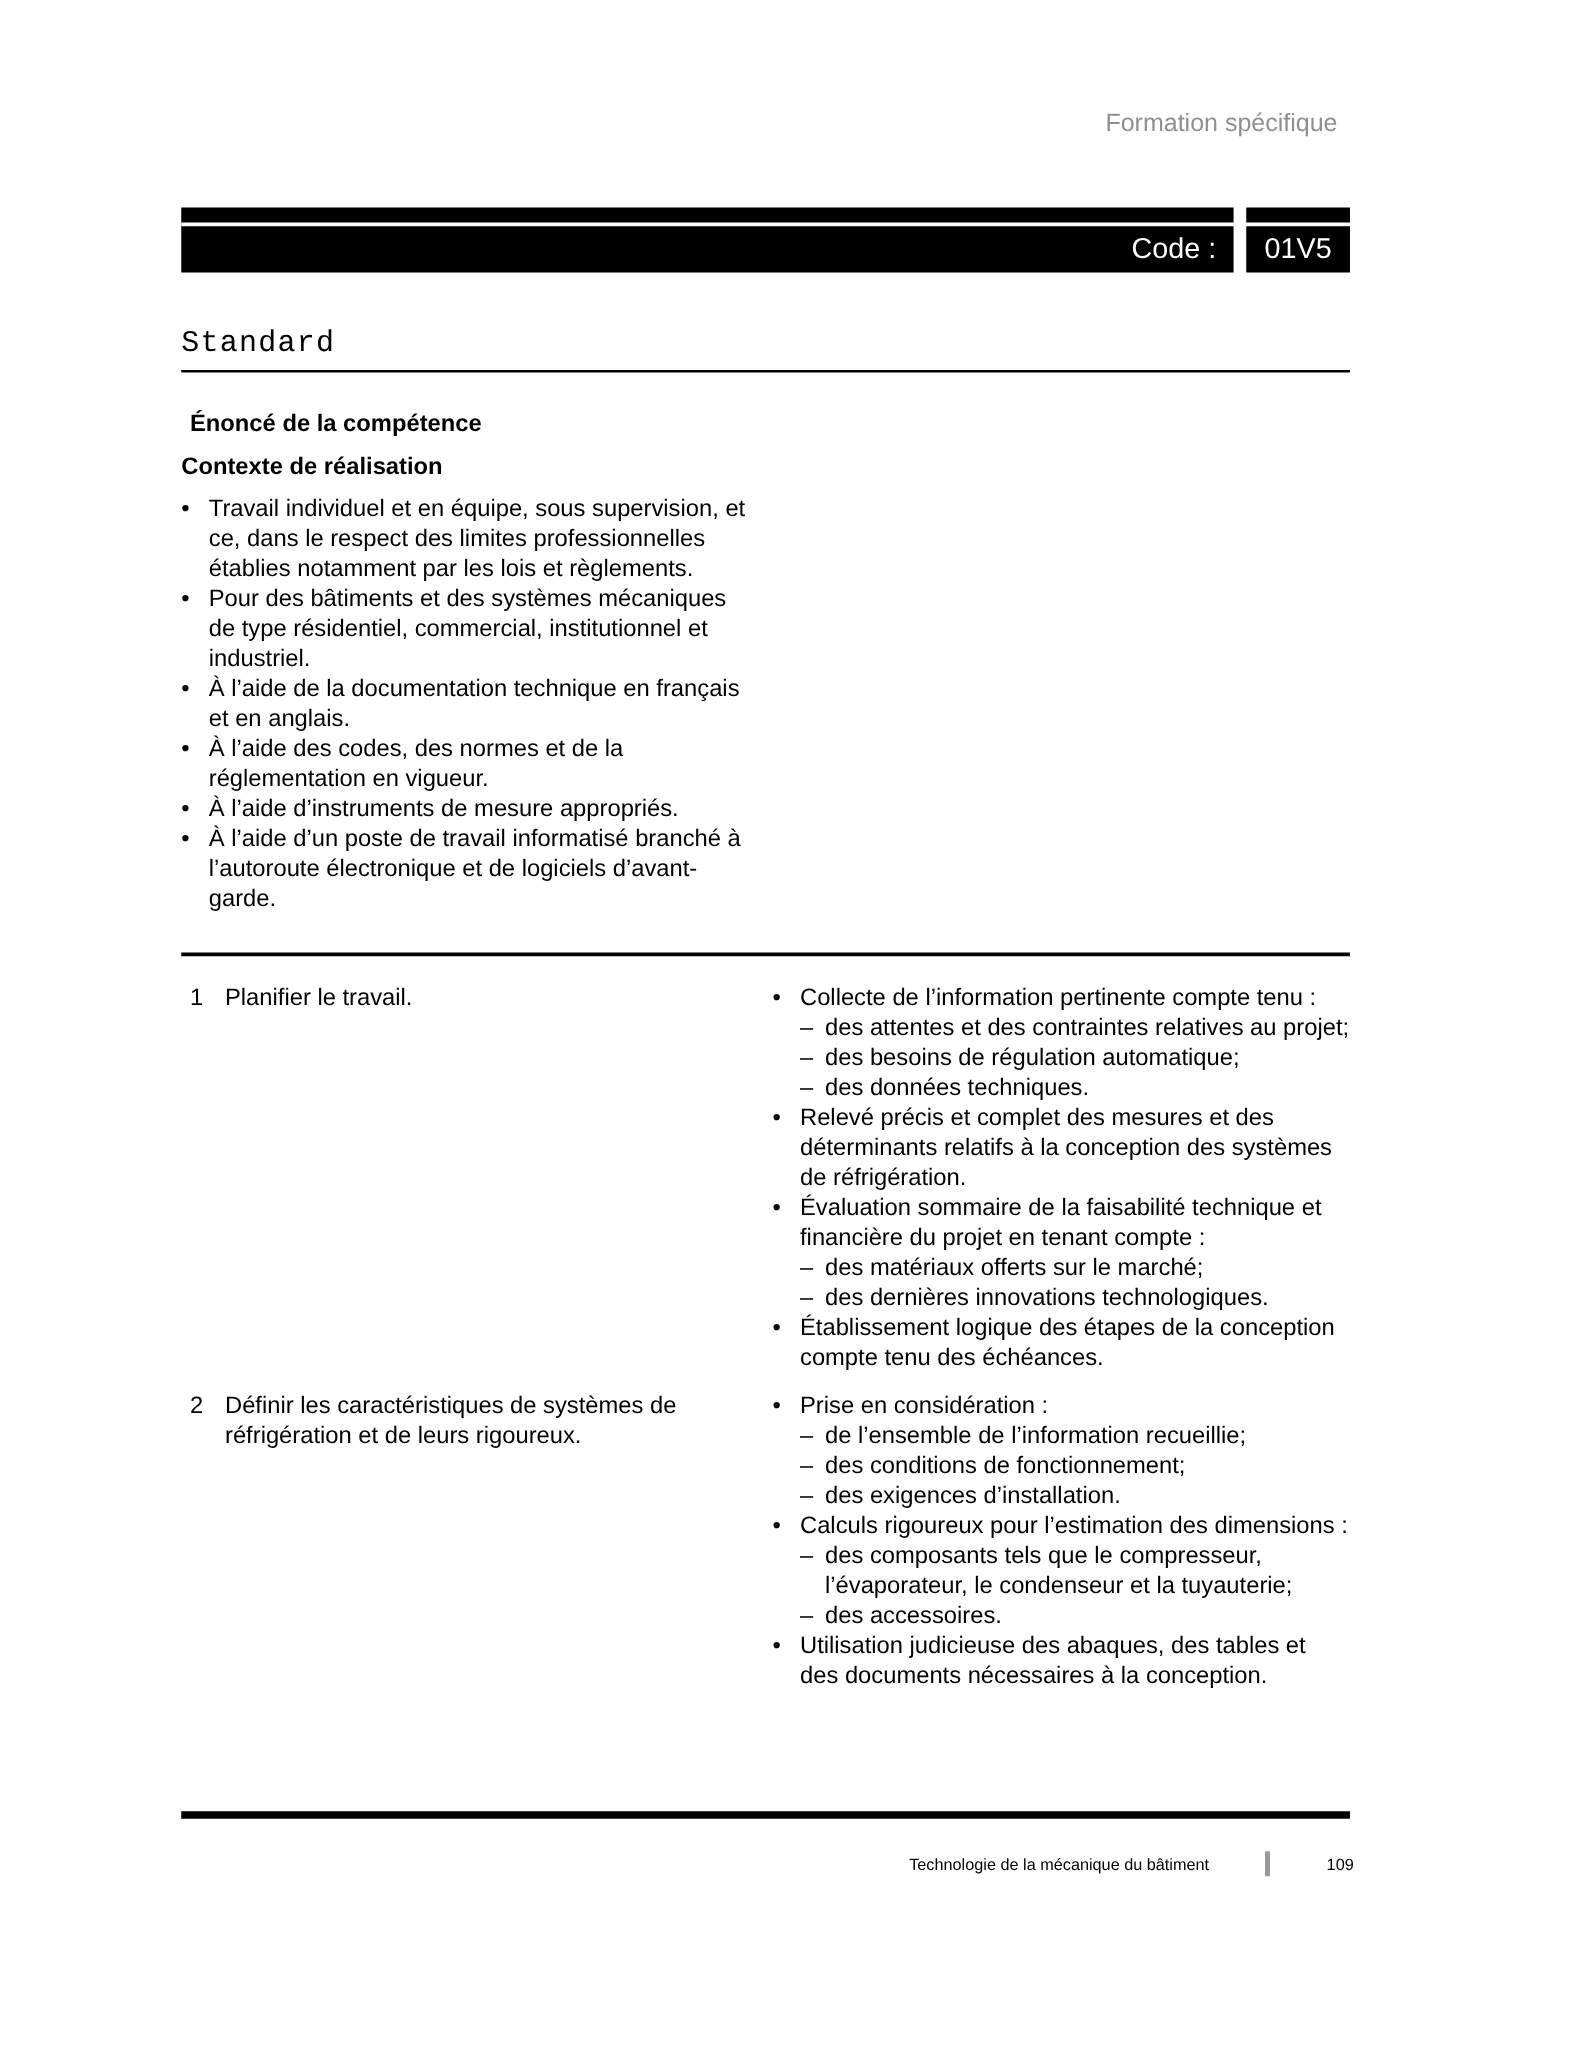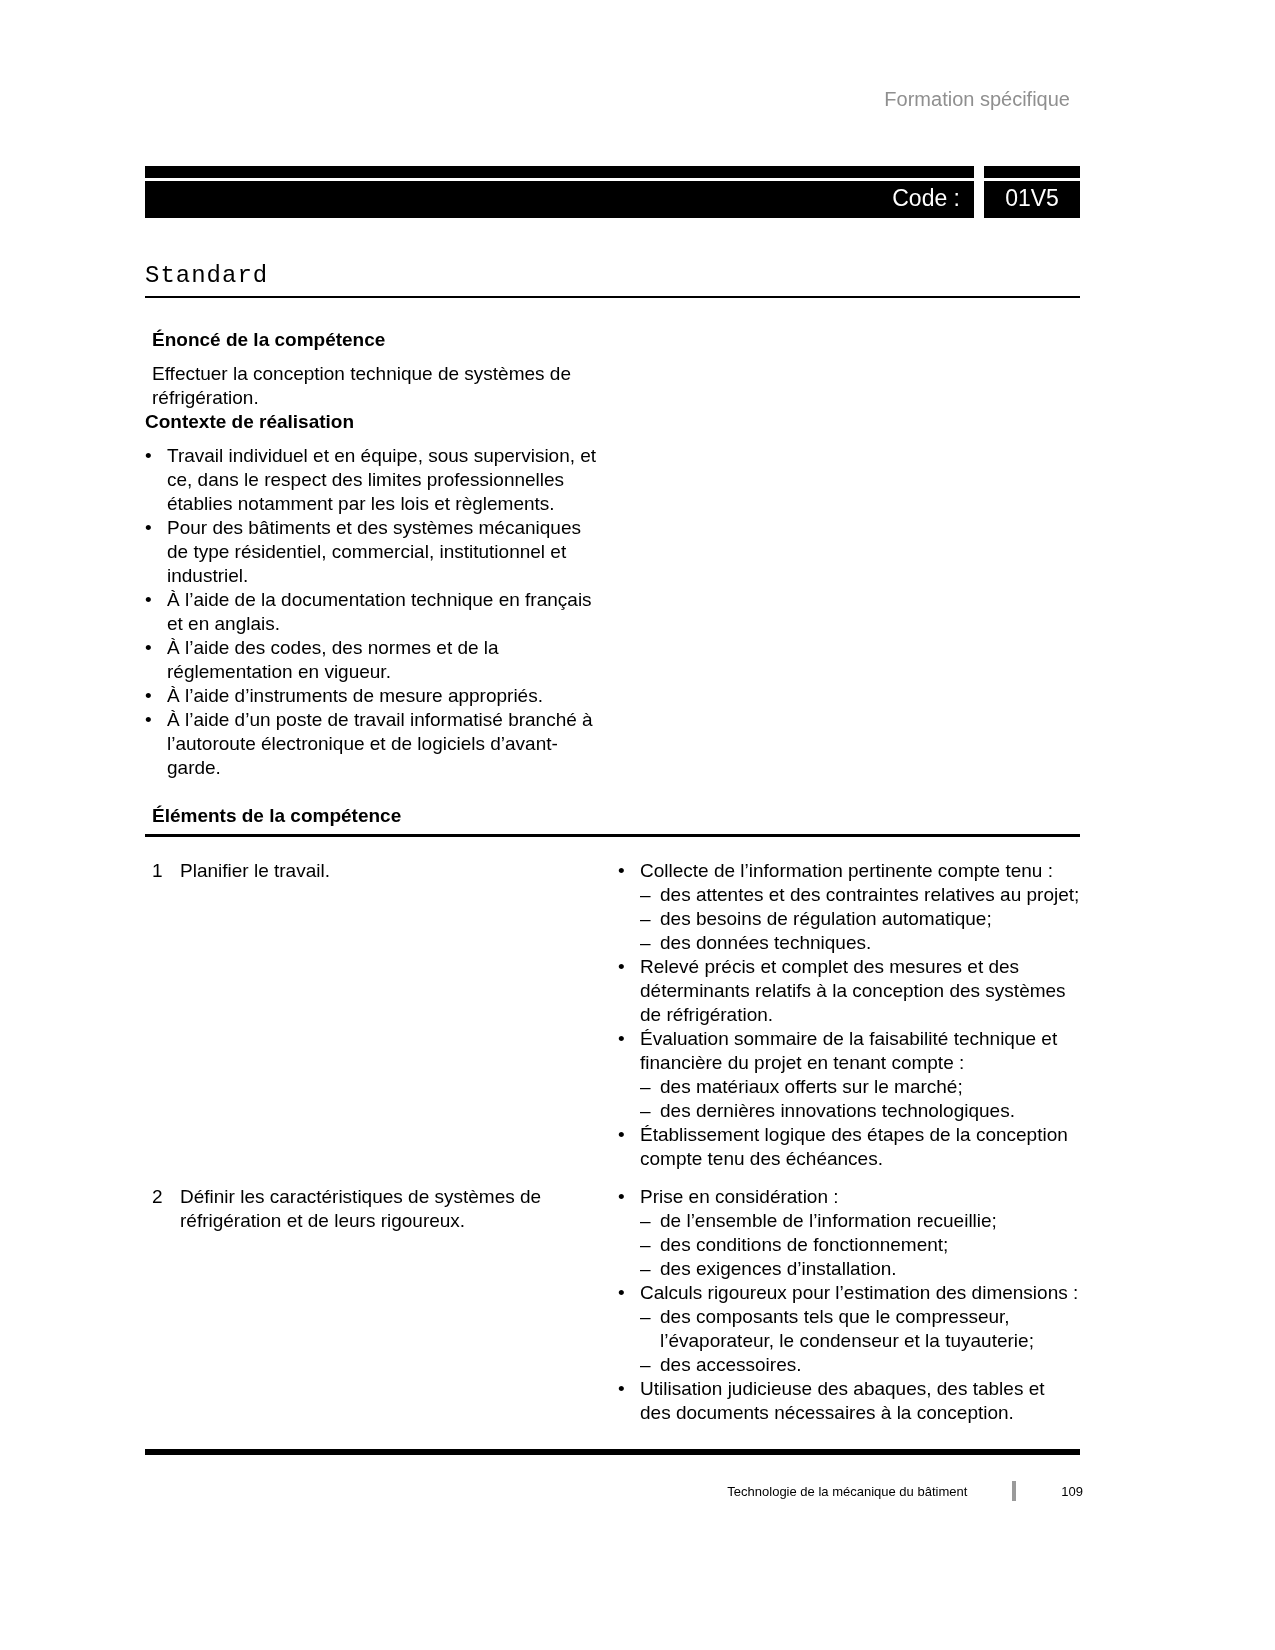--- a/index.html
+++ b/index.html
@@ -12,21 +12,21 @@
   .page { position:relative; width:1275px; height:1650px; padding:88px 195px 0 145px; }
 
   
   .section-label { text-align:right; color:#8f8f8f; font-size:20px; padding-right:10px; height:26px; }
 
   
   .code-bar { margin-top:52px; height:52px; position:relative; display:flex; }
   .code-bar .white-line { position:absolute; left:0; right:0; top:12px; height:3px; background:#fff; z-index:2; }
   .bar-main { flex:1; background:#000; display:flex; align-items:center; justify-content:flex-end; padding-right:14px; padding-top:13px; }
   .bar-gap { width:10px; background:#fff; }
-  .bar-code { width:96px; background:#000; display:flex; align-items:center; justify-content:center; padding-top:13px; }
+  .bar-code { width:83px; background:#000; display:flex; align-items:center; justify-content:center; padding-top:13px; }
   .bar-text { color:#fff; font-size:23px; }
 
   
   .col-titles { display:flex; margin-top:44px; }
   .col-titles .lt { width:473px; padding-left:3px; }
   .mono-title { font-family:"Liberation Mono","DejaVu Sans Mono",monospace; font-size:24px; letter-spacing:1px; }
   .title-rule { height:2px; background:#000; margin-top:7px; }
 
   
   .row { display:flex; }
@@ -83,21 +83,20 @@
   </div>
 
   <div class="col-titles">
     <div><span class="mono-title">Standard</span></div>
   </div>
   <div class="title-rule"></div>
 
   <div class="row sec1">
     <div class="col-l">
       <h3 class="hd">Énoncé de la compétence</h3>
-      <p class="body-text">Effectuer la conception technique de systèmes de réfrigération.</p>
     </div>
     <div class="gap-col"></div>
     <div class="col-r">
       <h3 class="hd">Contexte de réalisation</h3>
 
       <div class="bullet">
         <span class="marker">•</span>
         <span class="btext">Travail individuel et en équipe, sous supervision, et ce, dans le respect des limites professionnelles établies notamment par les lois et règlements.</span>
       </div>
       <div class="bullet">
@@ -118,23 +117,20 @@
       </div>
       <div class="bullet">
         <span class="marker">•</span>
         <span class="btext">À l’aide d’un poste de travail informatisé branché à l’autoroute électronique et de logiciels d’avant-garde.</span>
       </div>
     </div>
   </div>
 
   <div class="band">
     <div class="row">
-      <div class="col-l">
-          <h3 class="hd">Éléments de la compétence</h3>
-        </div>
       <div class="gap-col"></div>
     </div>
     <div class="band-rule"></div>
   </div>
 
   <div class="row element-row">
     <div class="col-l">
       <div class="el-left">
         <span class="el-num">1</span>
         <span class="el-label">Planifier le travail.</span>

